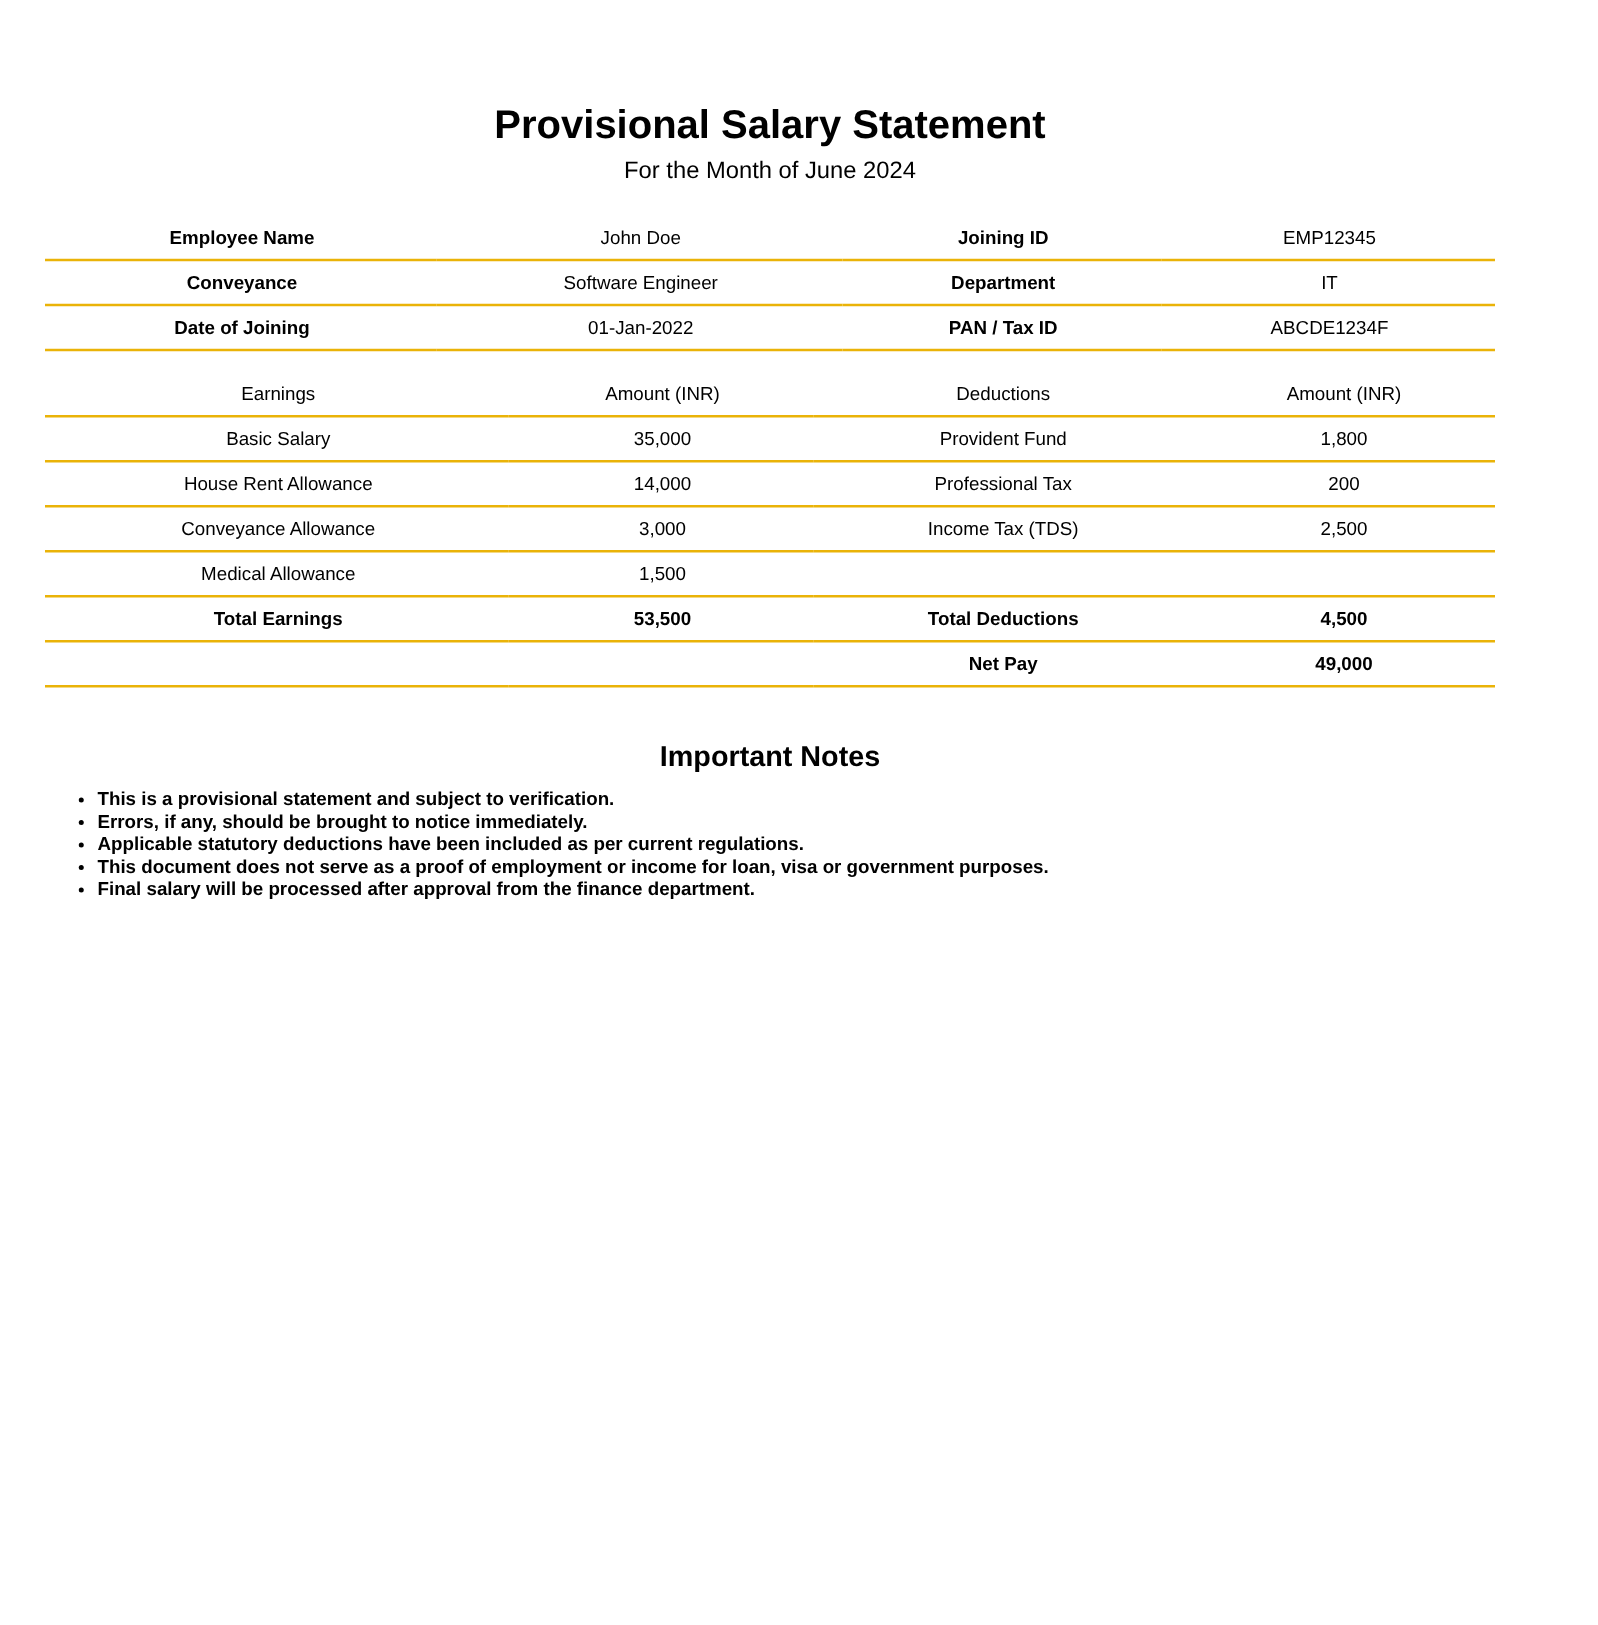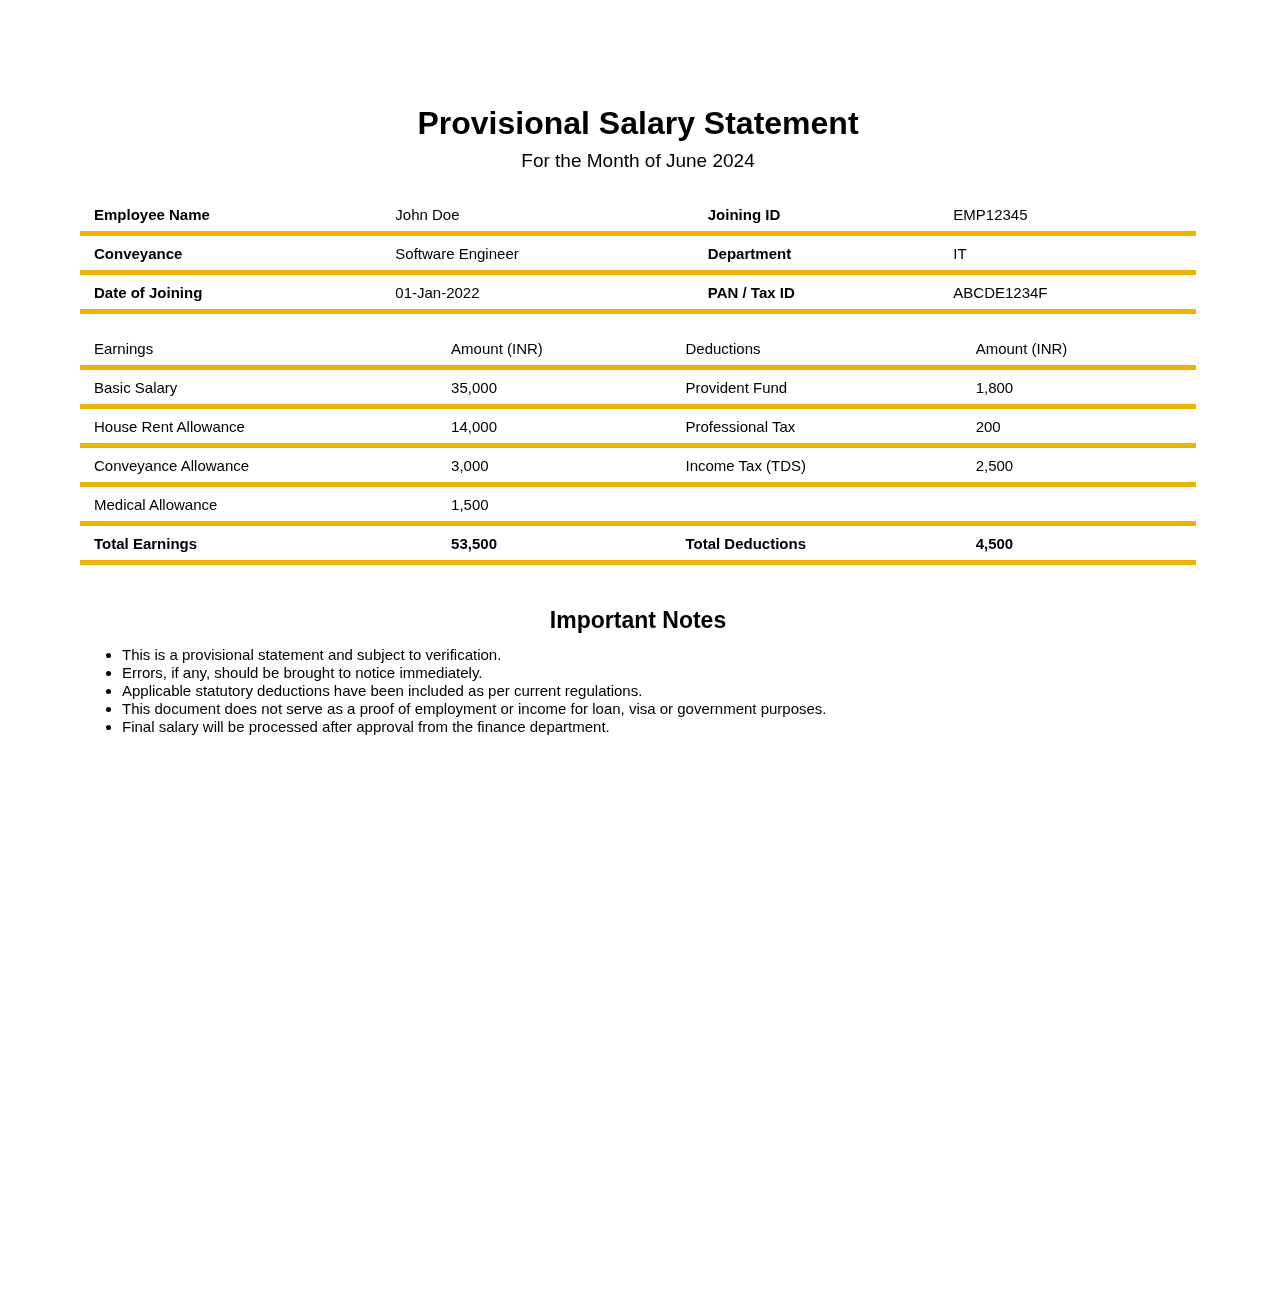--- a/index.html
+++ b/index.html
@@ -6,24 +6,23 @@
   html, body {
     margin: 0;
     padding: 0;
     background: #ffffff;
     color: #000000;
     font-family: "Liberation Sans", "DejaVu Sans", sans-serif;
   }
   .page {
     width: 1278px;
     height: 1000px;
-    padding: 82px 82px 0 80px;
+    padding: 82px 82px 0 36px;
     background: #ffffff;
     overflow: hidden;
-    margin-top: 24px;
   }
   .doc-title {
     margin: 0;
     font-size: 32px;
     font-weight: bold;
     line-height: 1.1;
     text-align: center;
   }
   .doc-subtitle {
     margin: 9px 0 0 0;
@@ -32,43 +31,44 @@
     text-align: center;
   }
   table {
     width: 100%;
     border-collapse: collapse;
     table-layout: fixed;
     font-size: 15px;
   }
   td, th {
     padding: 9px 12px 8px 14px;
-    text-align: left;
+    text-align: center;
     vertical-align: middle;
-    border-bottom: 5px solid #eab308;
+    border-bottom: 2px solid #eab308;
     font-weight: normal;
     line-height: 17px;
     overflow: hidden;
     white-space: nowrap;
   }
   .b { font-weight: bold; }
   .info-table { margin-top: 24px; }
   .section-heading {
     margin: 26px 0 0 0;
     font-size: 23px;
     font-weight: bold;
     line-height: 1.15;
   }
   .section-heading.notes-heading { margin-top: 42px; text-align: center; }
   .salary-table { margin-top: 17px; }
   .notes-list {
     margin: 13px 0 0 0;
     padding: 0 0 0 42px;
     font-size: 15px;
     line-height: 18px;
+    font-weight: bold;
   }
   .notes-list li { margin: 0; padding: 0; }
 </style>
 </head>
 <body>
 
 <div class="page">
 
   <h1 class="doc-title">Provisional Salary Statement</h1>
   <p class="doc-subtitle">For the Month of June 2024</p>
@@ -140,20 +140,26 @@
         <td>1,500</td>
         <td></td>
         <td></td>
       </tr>
       <tr>
         <td class="b">Total Earnings</td>
         <td class="b">53,500</td>
         <td class="b">Total Deductions</td>
         <td class="b">4,500</td>
       </tr>
+      <tr>
+        <td></td>
+        <td></td>
+        <td class="b">Net Pay</td>
+        <td class="b">49,000</td>
+      </tr>
     </tbody>
   </table>
 
   <h2 class="section-heading notes-heading">Important Notes</h2>
 
   <ul class="notes-list">
     <li>This is a provisional statement and subject to verification.</li>
     <li>Errors, if any, should be brought to notice immediately.</li>
     <li>Applicable statutory deductions have been included as per current regulations.</li>
     <li>This document does not serve as a proof of employment or income for loan, visa or government purposes.</li>

